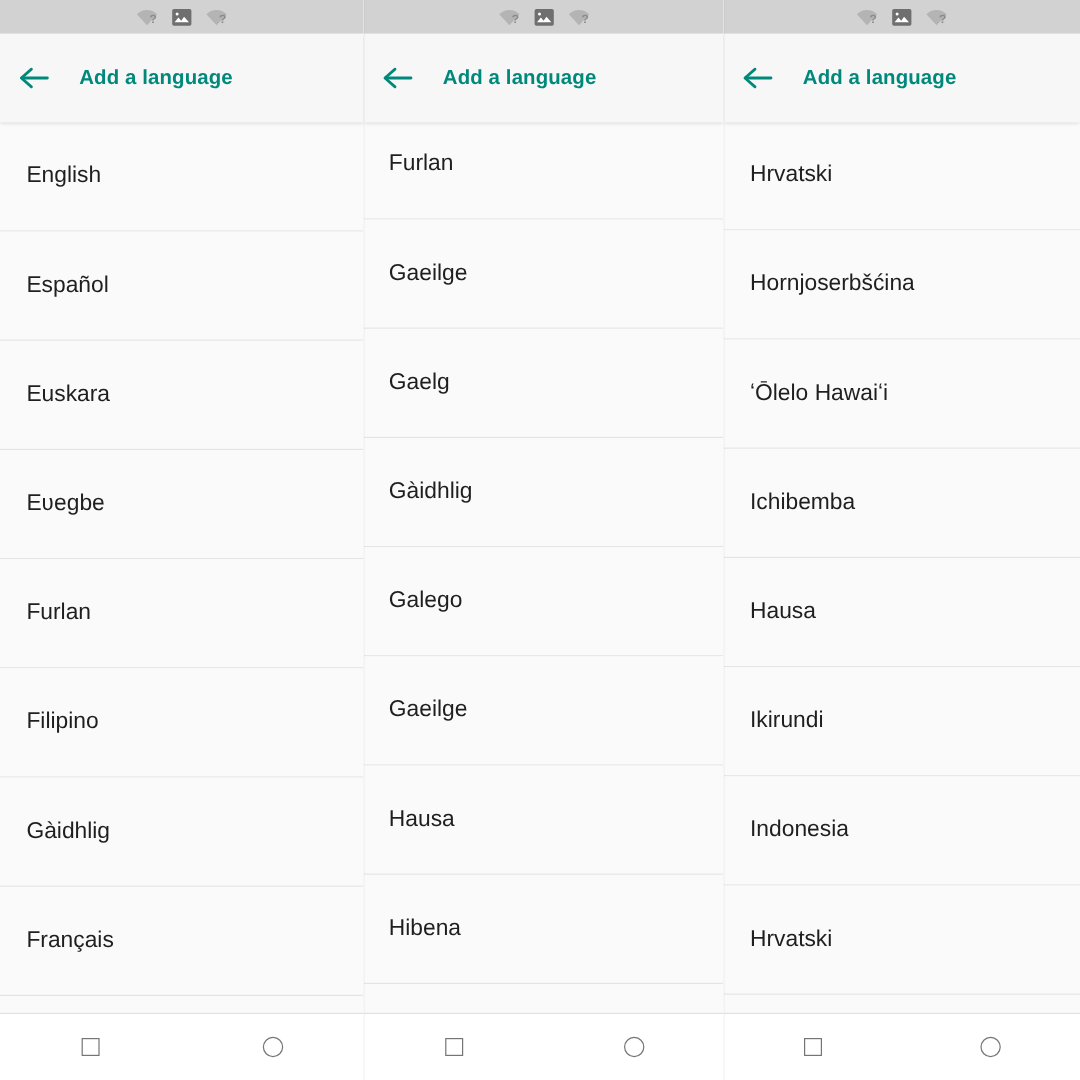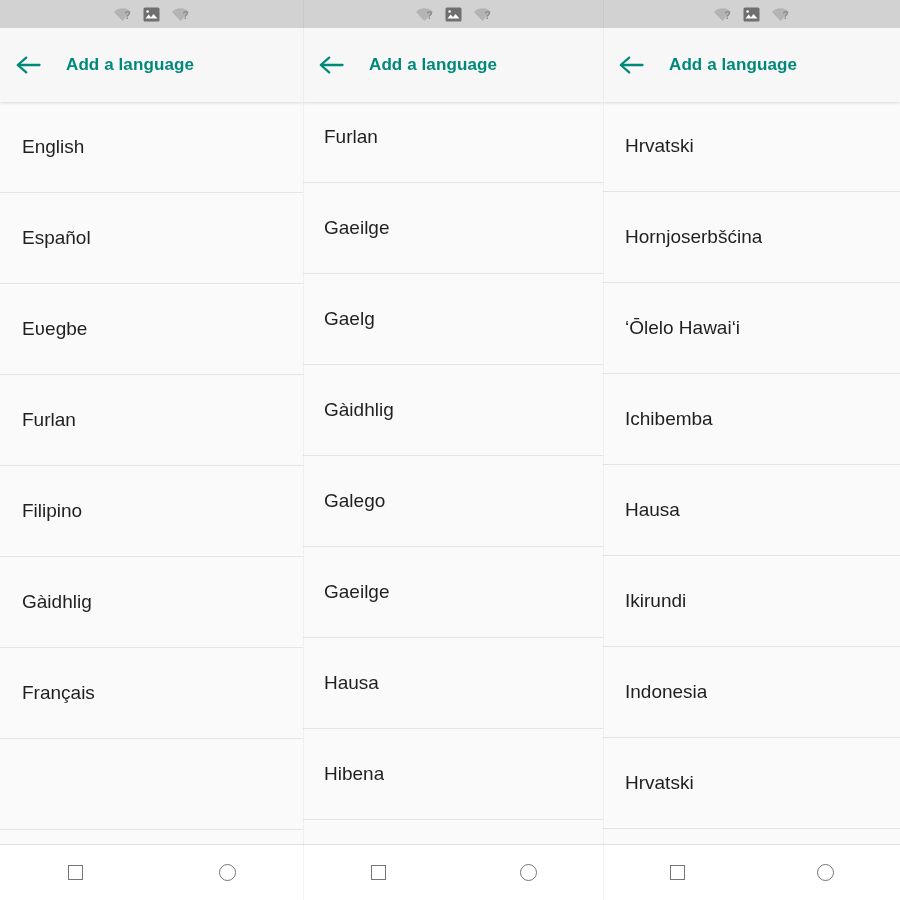--- a/index.html
+++ b/index.html
@@ -206,20 +206,23 @@
 
     <div class="list">
       <div class="list-inner" style="top:0px;">
         <div class="list-row">
             <span class="row-label">English</span>
           </div>
         <div class="list-row">
             <span class="row-label">Español</span>
           </div>
         <div class="list-row">
+            <span class="row-label">Euskara</span>
+          </div>
+        <div class="list-row">
             <span class="row-label">Eʋegbe</span>
           </div>
         <div class="list-row">
             <span class="row-label">Furlan</span>
           </div>
         <div class="list-row">
             <span class="row-label">Filipino</span>
           </div>
         <div class="list-row">
             <span class="row-label">Gàidhlig</span>

